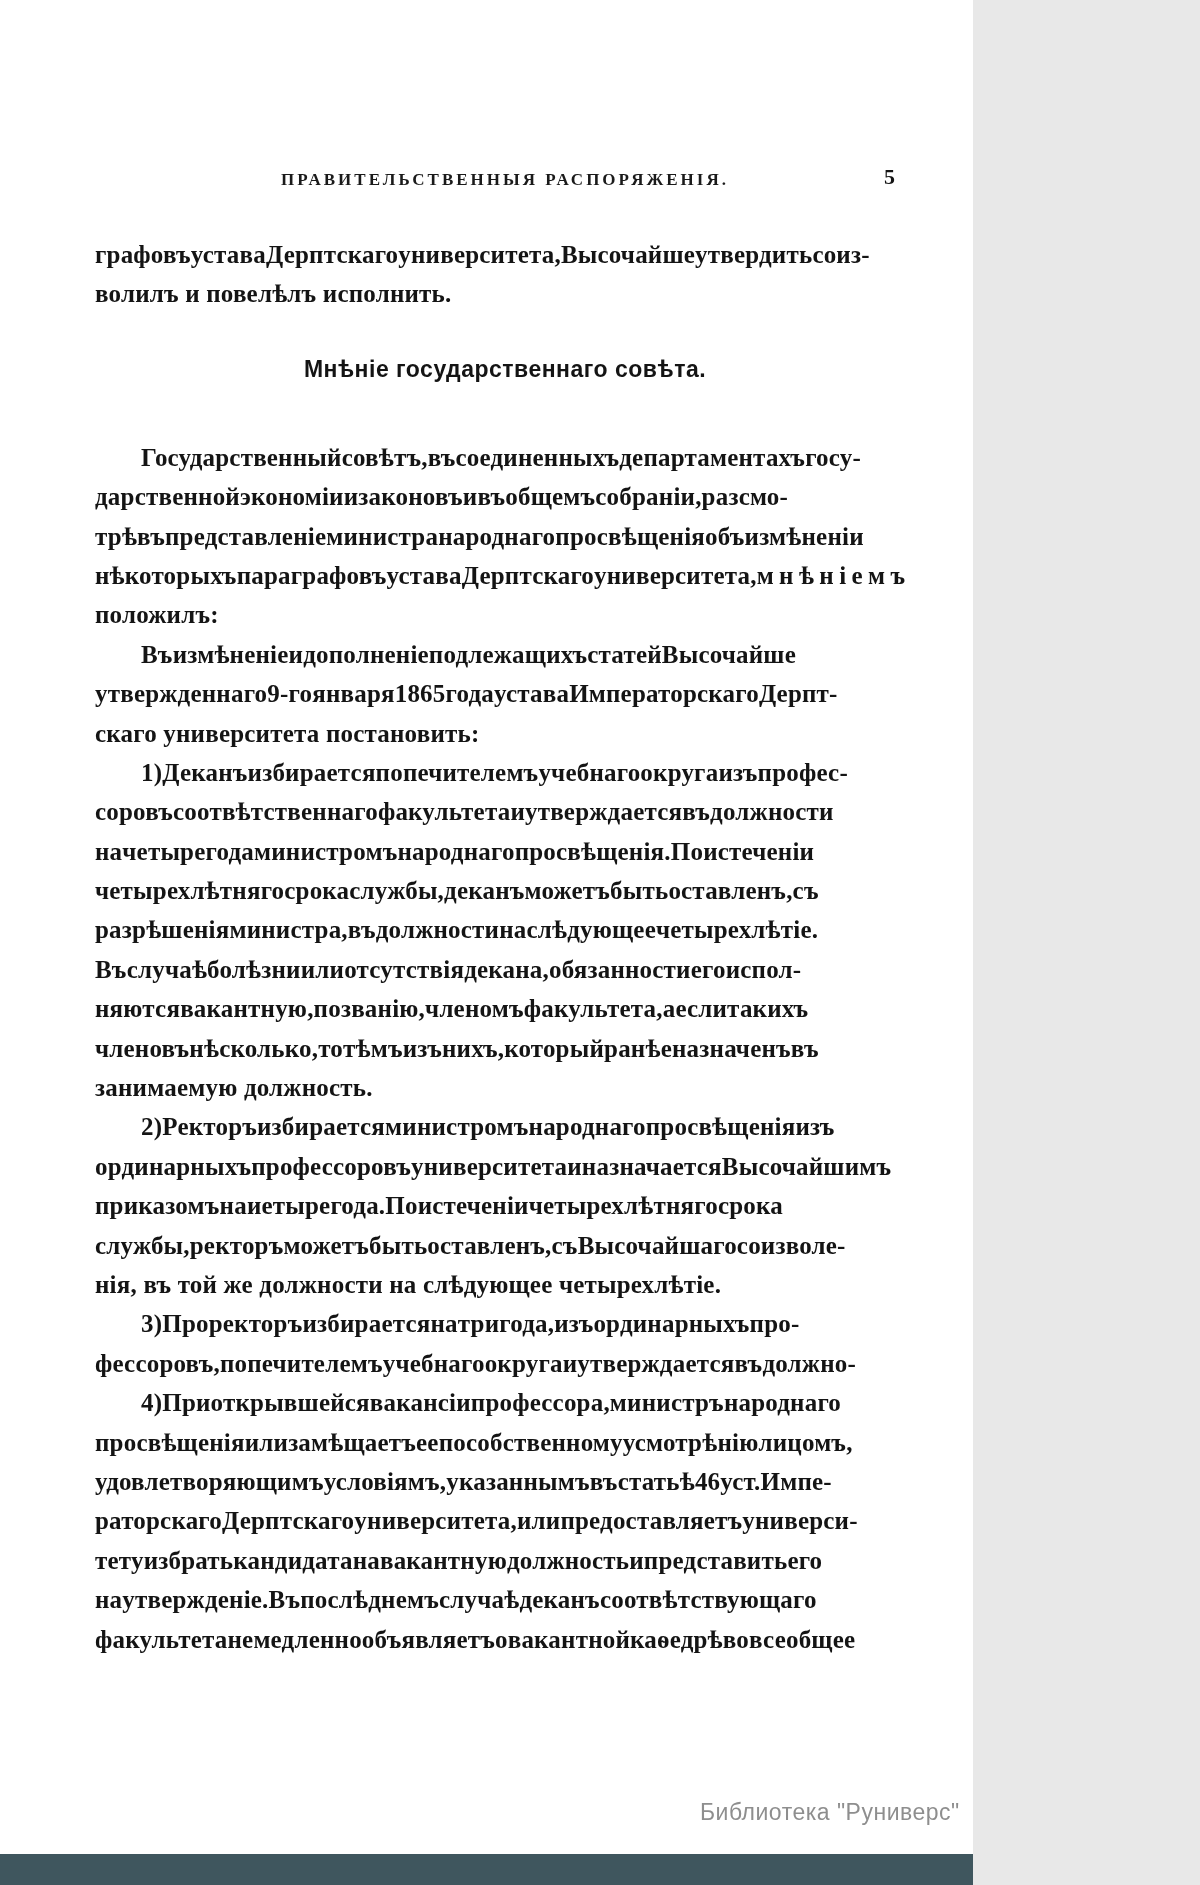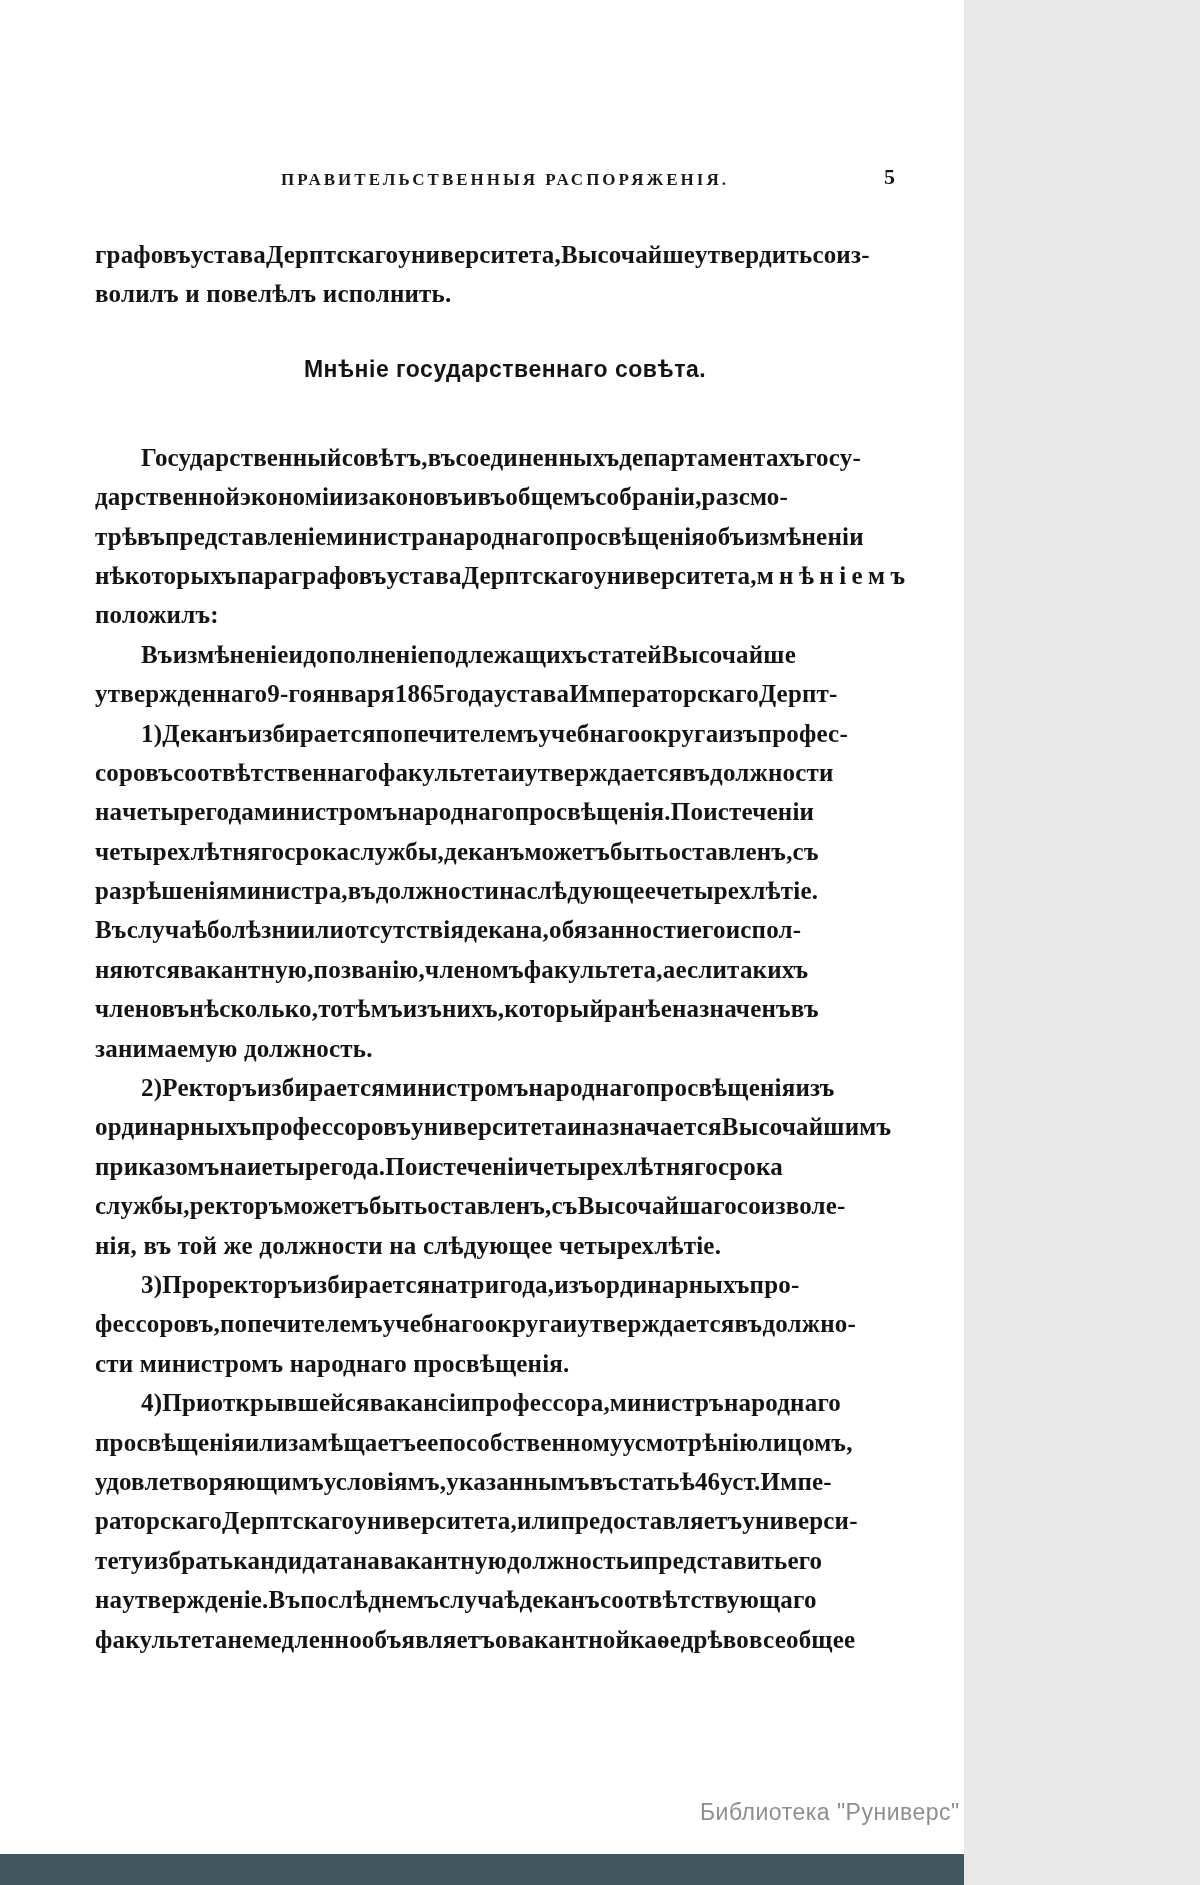--- a/index.html
+++ b/index.html
@@ -4,20 +4,21 @@
 <style>
   html, body { margin: 0; padding: 0; background: #e8e8e8; }
   .page {
     position: relative;
     width: 964px;
     height: 1885px;
     background: #ffffff;
     overflow: hidden;
     font-family: "Liberation Serif", serif;
     color: #141414;
+    padding-left: 9px;
   }
   
   .running-title {
     position: absolute;
     top: 170px;
     left: 95px;
     width: 820px;
     text-align: center;
     font-size: 17px;
     font-weight: bold;
@@ -152,20 +153,21 @@
         <div class="line j">
           <span>утвержденнаго</span>
           <span>9-го</span>
           <span>января</span>
           <span>1865</span>
           <span>года</span>
           <span>устава</span>
           <span>Императорскаго</span>
           <span>Дерпт-</span>
         </div>
+        <div class="line">скаго университета постановить:</div>
       </div>
       <div class="paragraph">
         <div class="line j indent">
           <span>1)</span>
           <span>Деканъ</span>
           <span>избирается</span>
           <span>попечителемъ</span>
           <span>учебнаго</span>
           <span>округа</span>
           <span>изъ</span>
@@ -300,21 +302,20 @@
         <div class="line j">
           <span>фессоровъ,</span>
           <span>попечителемъ</span>
           <span>учебнаго</span>
           <span>округа</span>
           <span>и</span>
           <span>утверждается</span>
           <span>въ</span>
           <span>должно-</span>
         </div>
-        <div class="line">сти министромъ народнаго просвѣщенія.</div>
       </div>
       <div class="paragraph">
         <div class="line j indent">
           <span>4)</span>
           <span>При</span>
           <span>открывшейся</span>
           <span>вакансіи</span>
           <span>профессора,</span>
           <span>министръ</span>
           <span>народнаго</span>

